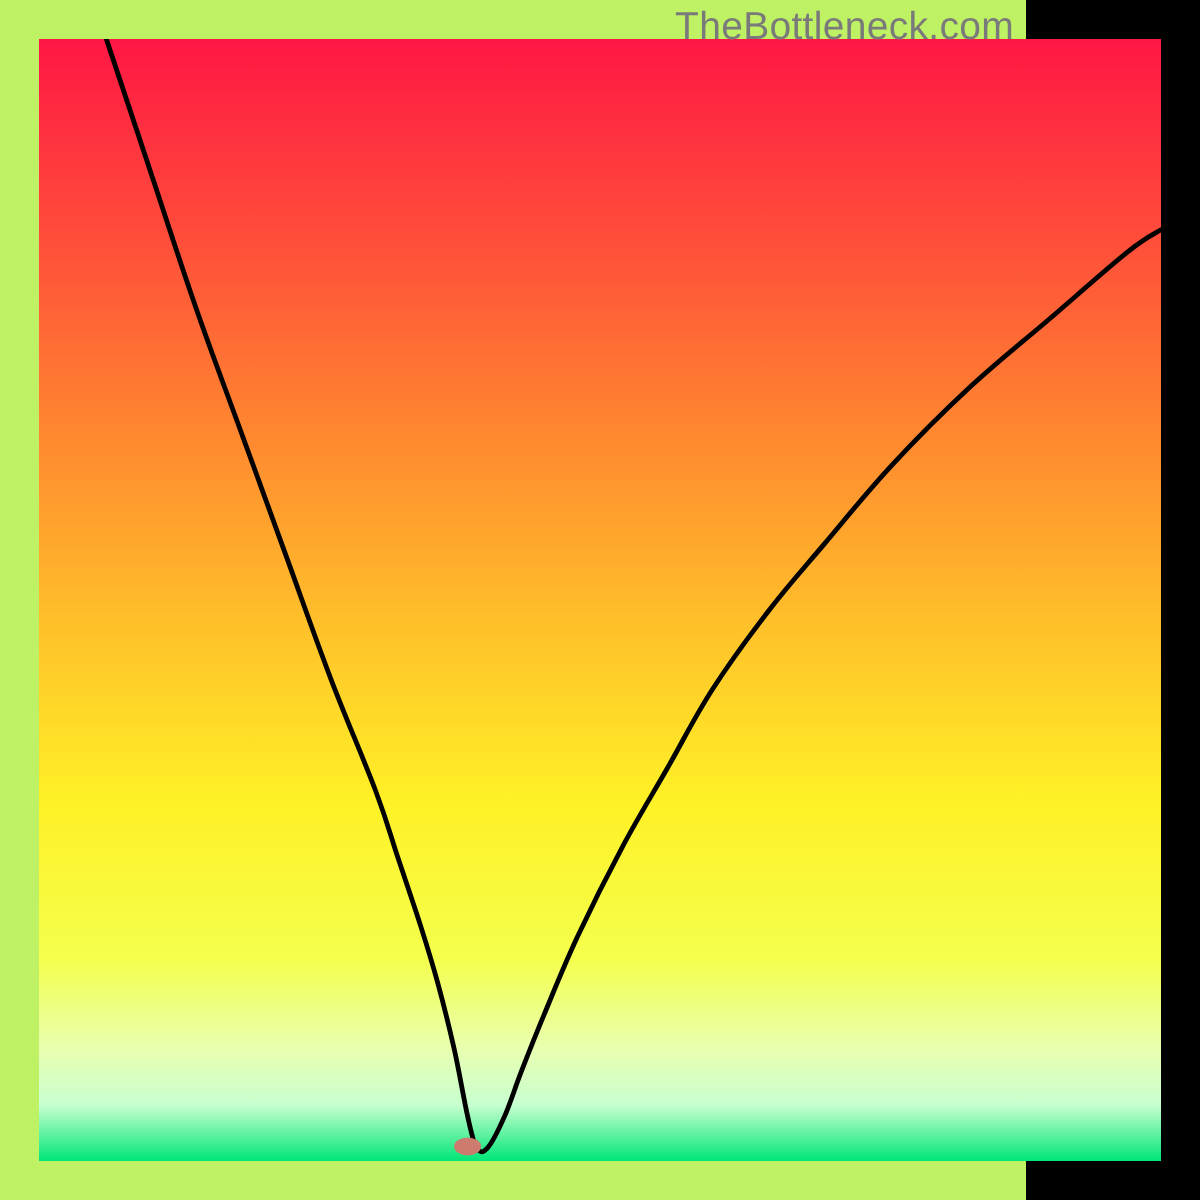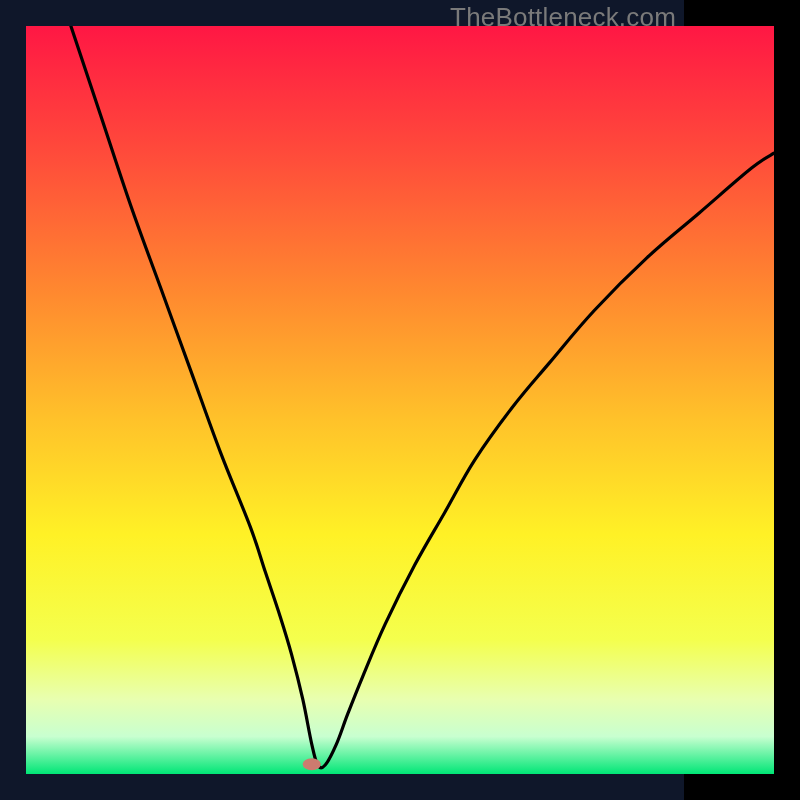--- a/index.html
+++ b/index.html
@@ -8,21 +8,21 @@
     width: 800px;
     height: 800px;
     background: #000;
     overflow: hidden;
     font-family: Arial, Helvetica, sans-serif;
   }
   .outer {
     position: relative;
     width: 684px;
     height: 800px;
-    background: #0f172a;
+    background: #bef264;
   }
   .watermark {
     position: absolute;
     top: 2px;
     right: 8px;
     color: #7a7a7a;
     font-size: 26px;
     font-weight: 400;
     letter-spacing: 0.2px;
     z-index: 20;

